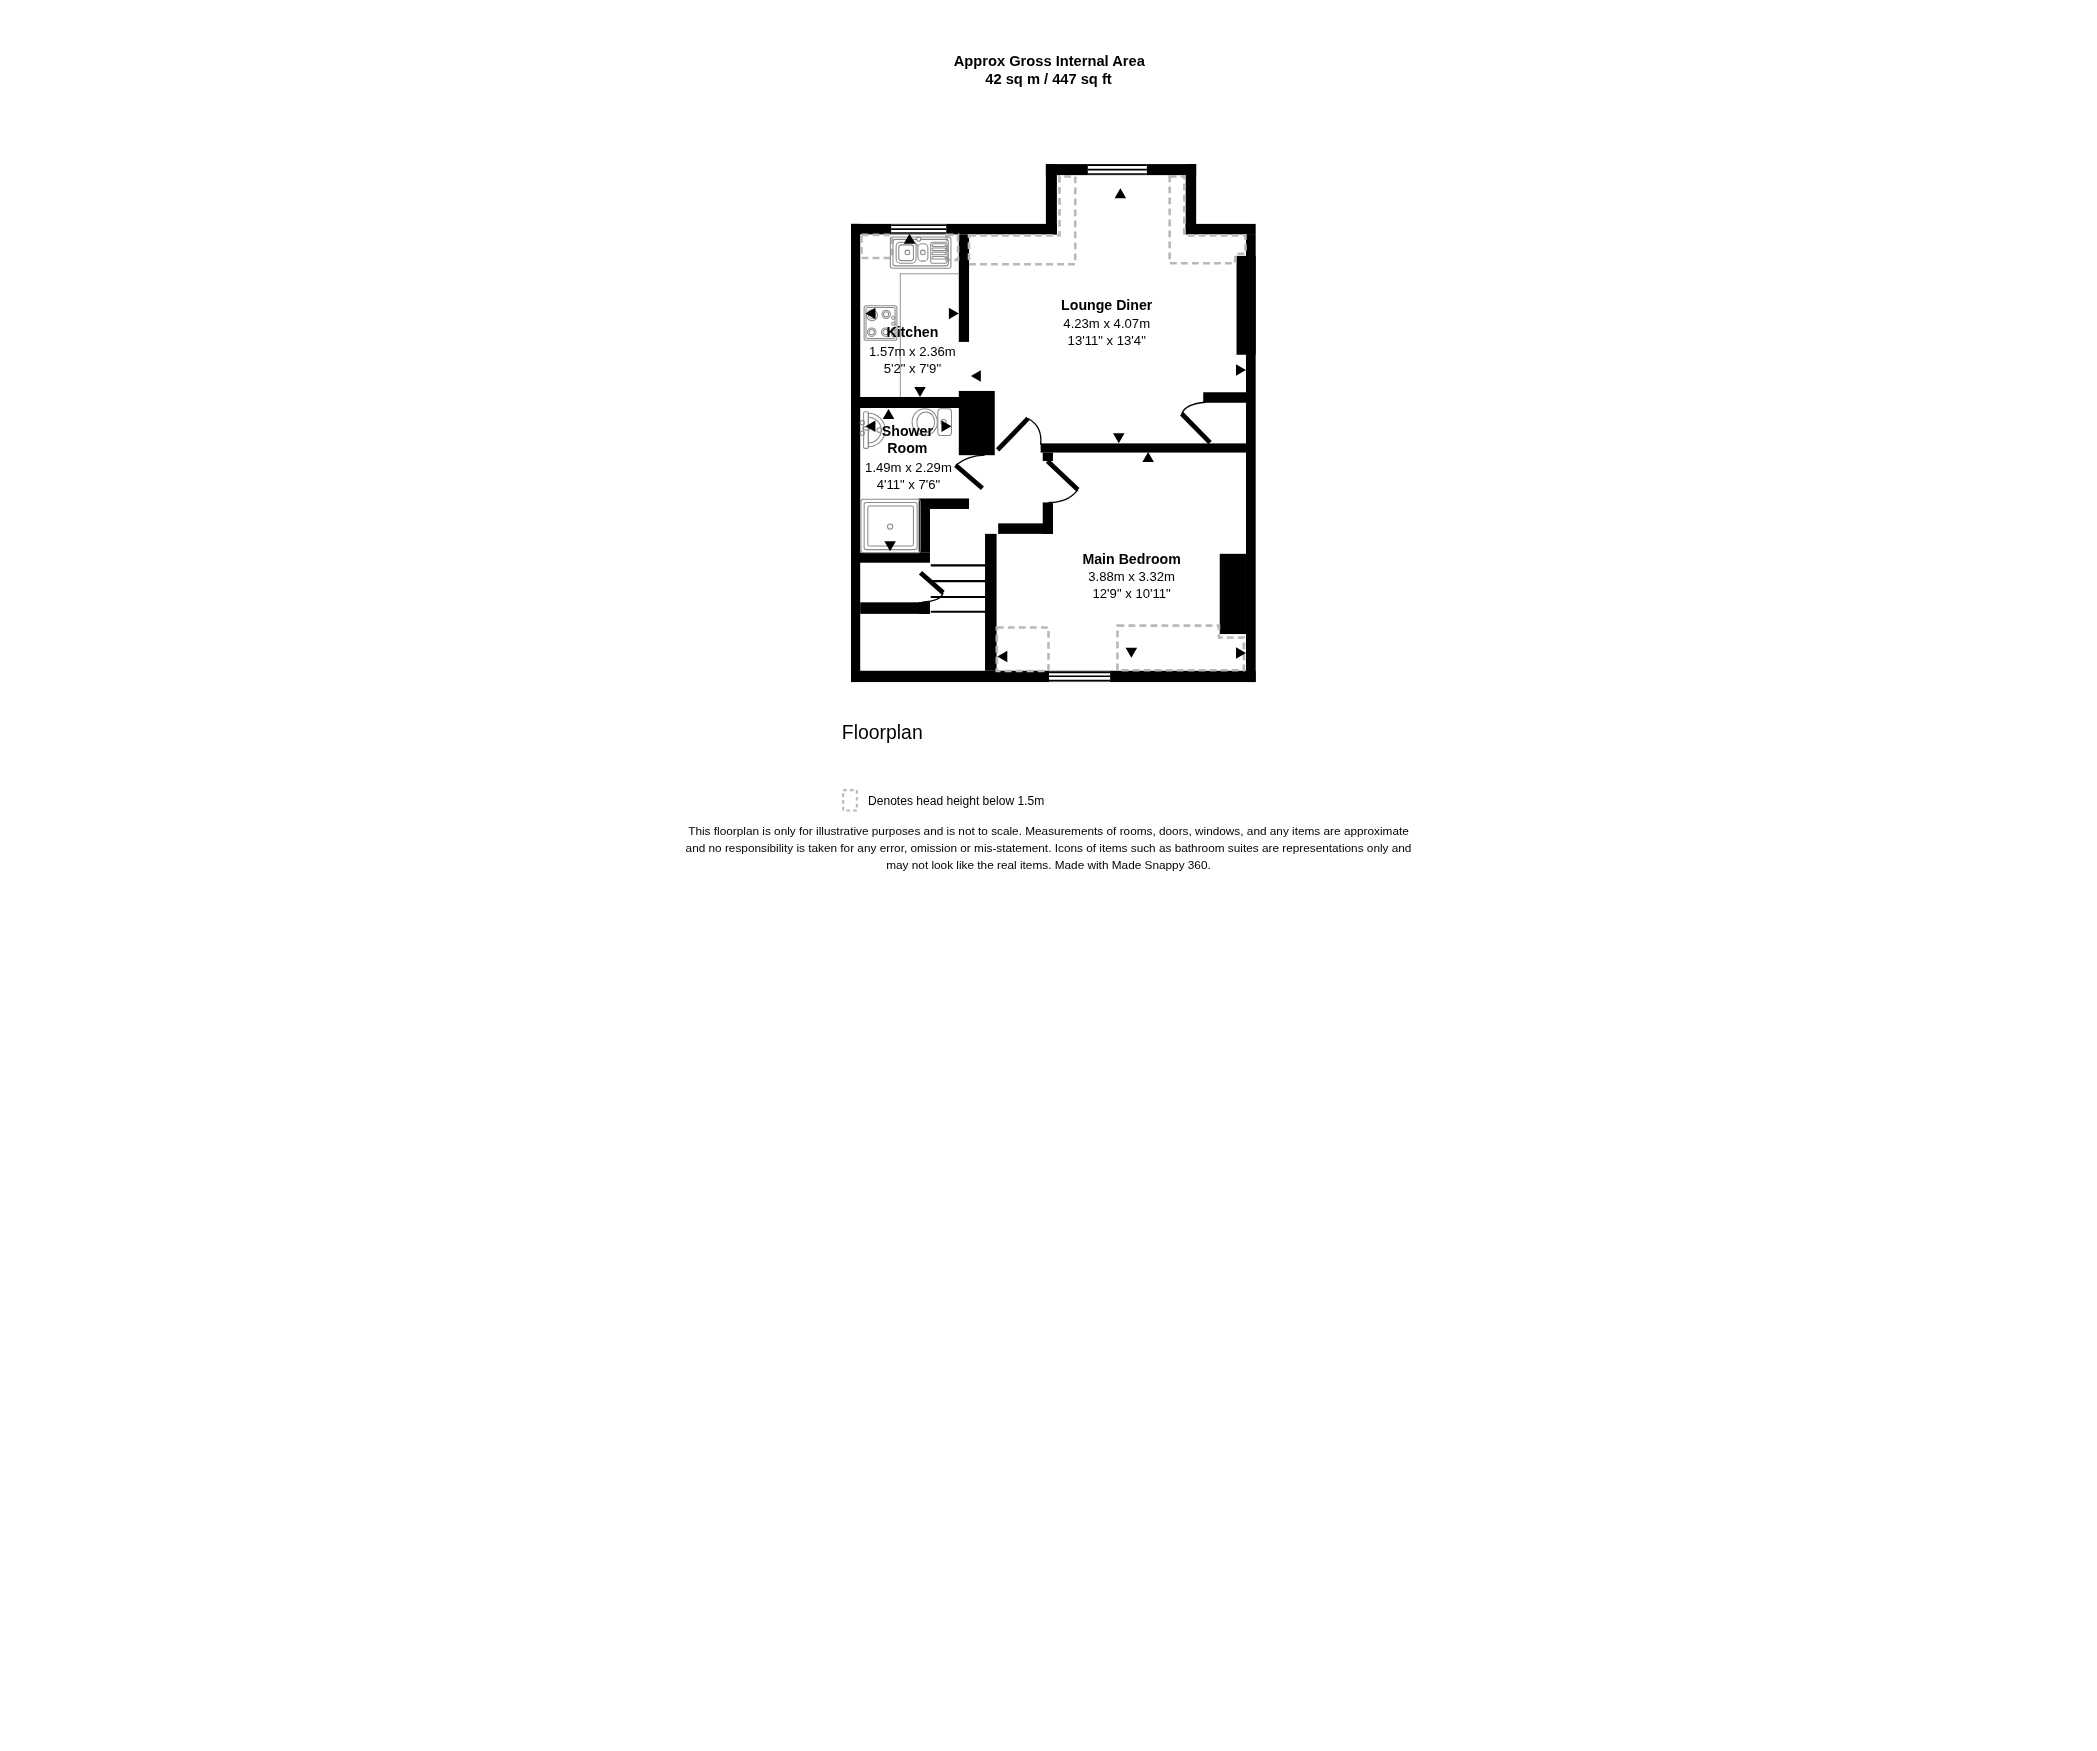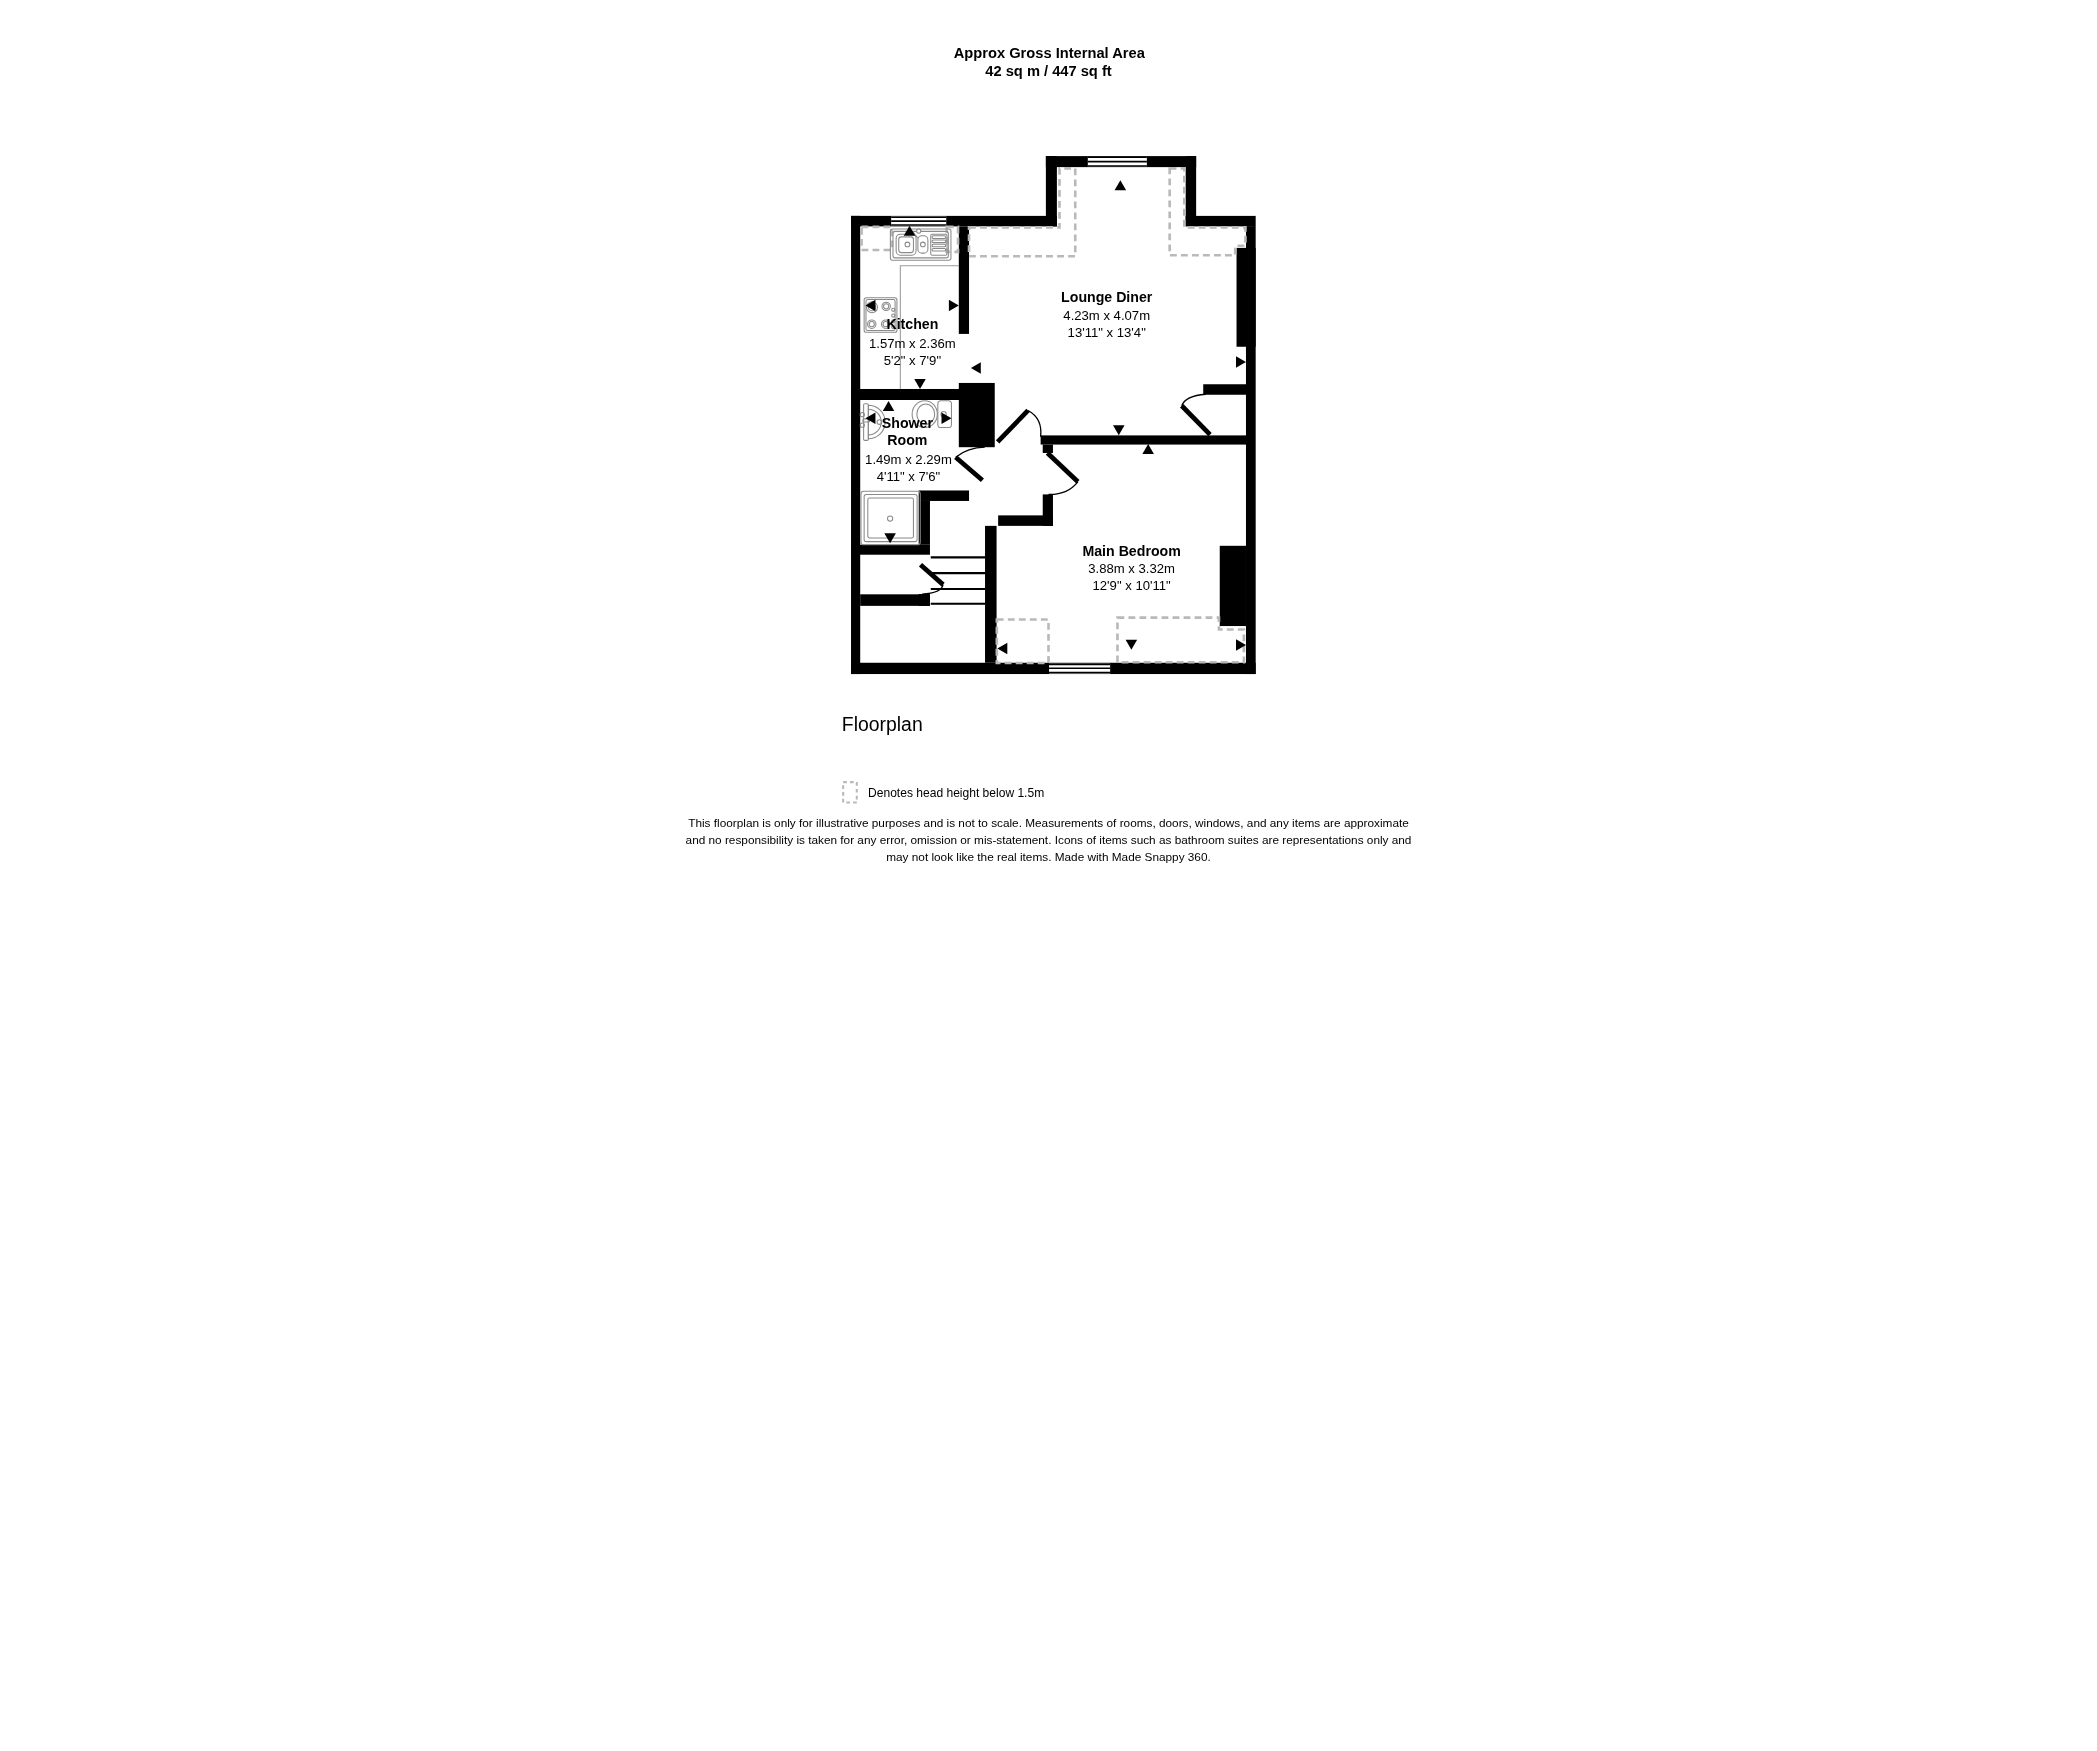--- a/index.html
+++ b/index.html
@@ -1,19 +1,19 @@
 <!DOCTYPE html>
 <html style="font-size:8.4px"><head>
 <meta charset="utf-8">
 <style>
   html,body{margin:0;padding:0;background:#ffffff;}
   .page{
     width:100%;
     max-width:1049px;
-    margin:4px auto;
+    margin:12px auto;
     font-family:"Liberation Sans", sans-serif;
   }
   svg{display:block;width:100%;height:auto;}
   .t-title{font-weight:bold;font-size:56px;fill:#000;}
   .t-room{font-weight:bold;font-size:54px;fill:#000;}
   .t-dim{font-size:50px;fill:#000;}
   .t-heading{font-size:74px;fill:#000;}
   .t-legend{font-size:46px;fill:#000;}
   .t-disc{font-size:45px;fill:#000;}
   .wall{fill:#000;stroke:none;}

